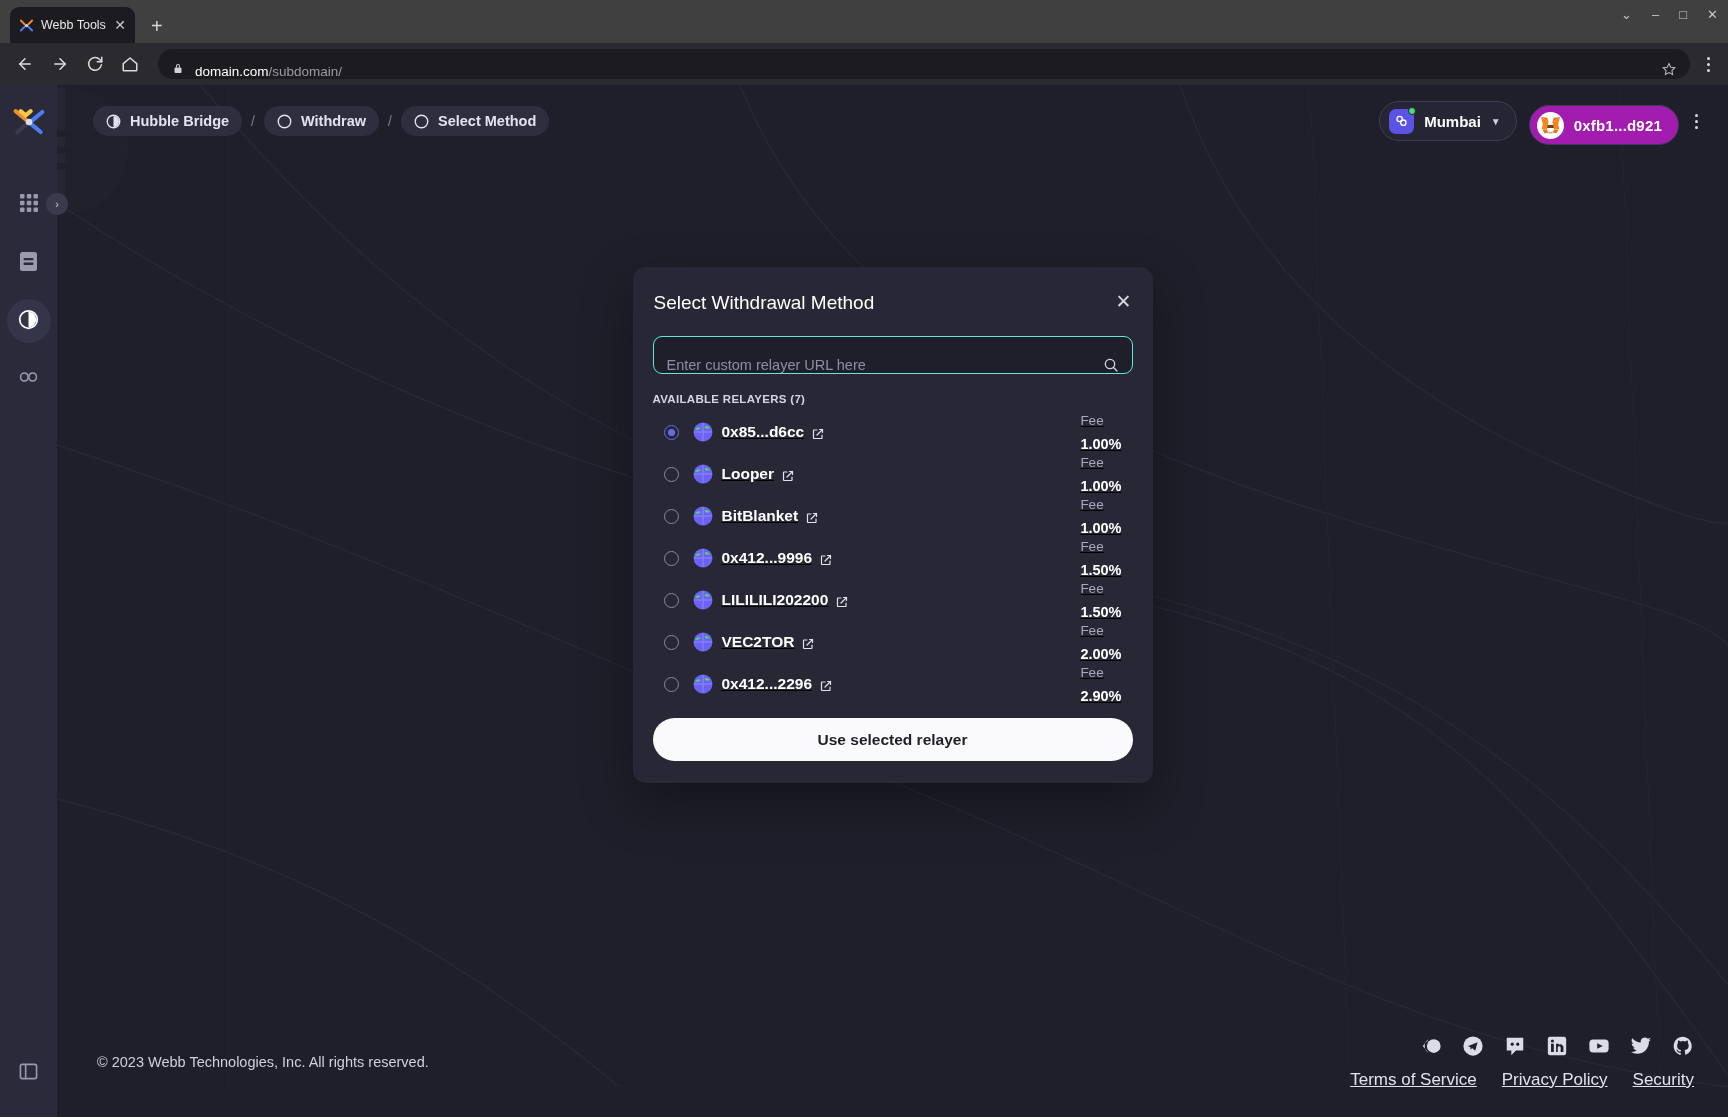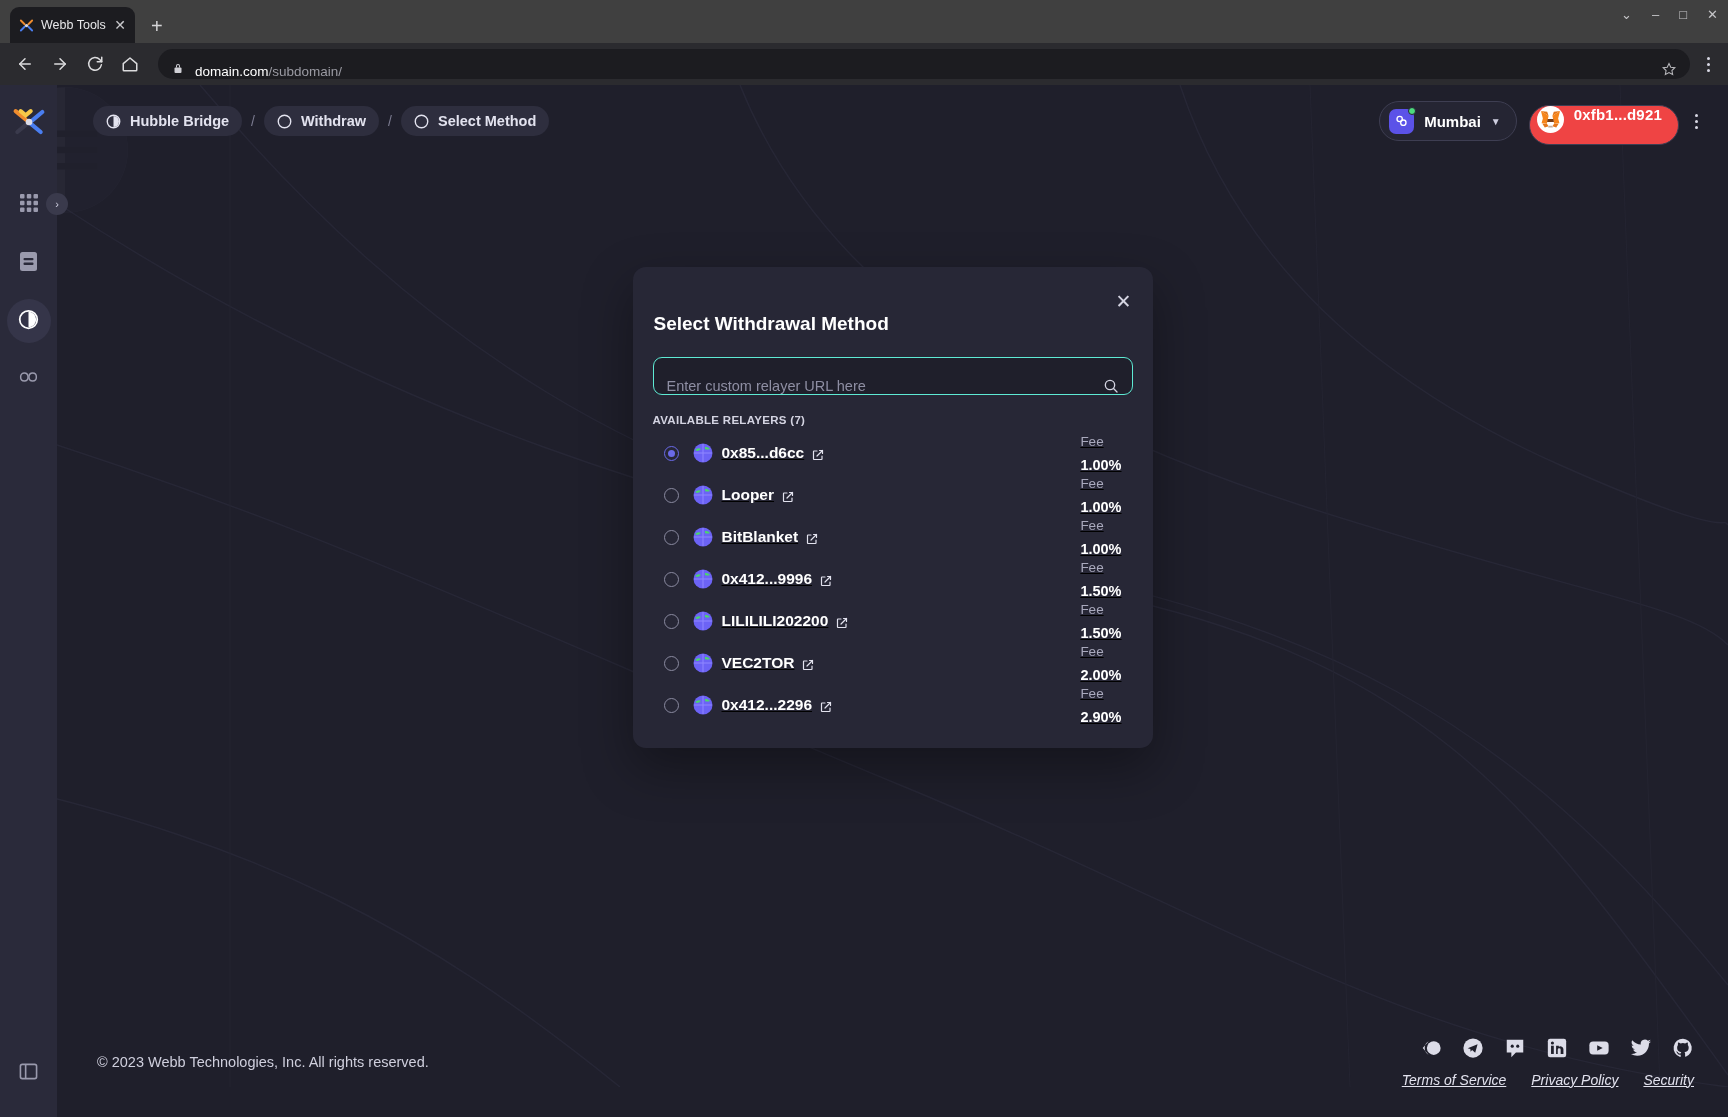--- a/index.html
+++ b/index.html
@@ -87,39 +87,39 @@
     display: flex; align-items: center; gap: 10px; padding: 0 15px 0 9px; cursor: pointer;
   }
   .chain-avatar {
     width: 25px; height: 25px; border-radius: 7px; background: #5b52e8;
     display: flex; align-items: center; justify-content: center; position: relative;
   }
   .chain-dot { position: absolute; right: -2px; top: -2px; width: 8px; height: 8px; border-radius: 50%; background: #4ddb7d; border: 1.5px solid #252533; }
   .chain-name { color: #fff; font-size: 15px; font-weight: bold; }
   .chev { color: #cfcfe0; font-size: 10px; }
   .acctbtn {
-    height: 40px; border: 1px solid #3e3e52; border-radius: 20px; background: #ef4444;
-    display: flex; gap: 10px; padding: 0 16px 0 7px; cursor: pointer; margin-top: 8px;
+    height: 40px; border: 1px solid #3e3e52; border-radius: 20px; background: #a21caf;
+    display: flex; align-items: center; gap: 10px; padding: 0 16px 0 7px; cursor: pointer; margin-top: 8px;
   }
   .acct-avatar {
     width: 27px; height: 27px; border-radius: 50%; background: #fff;
     display: flex; align-items: center; justify-content: center; overflow: hidden;
   }
   .acct-addr { color: #fff; font-size: 15px; font-weight: bold; letter-spacing: .2px; }
   .kebab { color: #d8d8e4; font-size: 17px; padding: 0 4px; cursor: pointer; line-height: .6; display:flex; flex-direction:column; gap:3px; align-items:center;}
   .kebab i { width:3px;height:3px;border-radius:50%;background:#d8d8e4;display:block; }
 
   
   .modal-wrap { flex: 1; display: flex; justify-content: center; align-items: flex-start; padding-top: 110px; }
   .modal {
     width: 520px; background: #272736; border-radius: 13px; padding: 25px 20px 22px;
     box-shadow: 0 20px 50px rgba(0,0,0,.35);
   }
   .modal-head { display: flex; align-items: flex-start; padding: 0 1px 0 1px; }
-  .modal-title { color: #fff; font-size: 19px; font-weight: bold; margin-top: 21px; }
+  .modal-title { color: #fff; font-size: 19px; font-weight: normal; }
   .modal-close { margin-left: auto; color: #d5d5e2; font-size: 19px; cursor: pointer; line-height: 1; font-weight: 300; }
 
   .search {
     margin-top: 22px; height: 38px; border: 1px solid #5eead4; border-radius: 9px;
     background: #1f1f2b; display: flex; align-items: flex-end; padding: 0 13px;
   }
   .search input {
     flex: 1; background: transparent; border: 0; outline: none;
     color: #e6e6f0; font-size: 14.5px; font-family: "Liberation Sans", sans-serif;
   }
@@ -172,21 +172,21 @@
   
   .footer {
     height: 110px; display: flex; align-items: center; padding: 0 34px 0 40px;
     position: relative; z-index: 2;
   }
   .copyright { color: #cfcfdd; font-size: 14.5px; }
   .foot-right { margin-left: auto; display: flex; flex-direction: column; align-items: flex-end; gap: 13px; }
   .socials { display: flex; gap: 20px; align-items: center; }
   .soc { width: 22px; height: 22px; color: #dcdce8; cursor: pointer; }
   .footlinks { display: flex; gap: 25px; }
-  .footlink { color: #e2e2ee; font-size: 14px; text-decoration: underline; cursor: pointer; font-style: italic; }
+  .footlink { color: #e2e2ee; font-size: 17px; text-decoration: underline; cursor: pointer; }
 
   .bigmark { position: absolute; right: 42px; top: 530px; width: 130px; height: 130px; opacity: .10; pointer-events: none; }
 </style>
 </head>
 <body>
 
 <div class="browser">
 
   <div class="tabstrip">
     <div class="tab">
@@ -604,20 +604,21 @@
                   </svg>
               </span>
               <span class="fee-wrap">
                 <span class="fee-label">Fee</span>
                 <span class="fee-val">2.90%</span>
               </span>
             </div>
           </div>
 
 
+          <button class="cta">Use selected relayer</button>
         </div>
       </div>
 
       <div class="footer">
         <span class="copyright">© 2023 Webb Technologies, Inc. All rights reserved.</span>
         <div class="foot-right">
           <div class="socials">
             <span class="soc">
               <svg width="22" height="22" viewBox="0 0 24 24" fill="currentColor">
                   <circle cx="15" cy="12" r="7.5"></circle>

